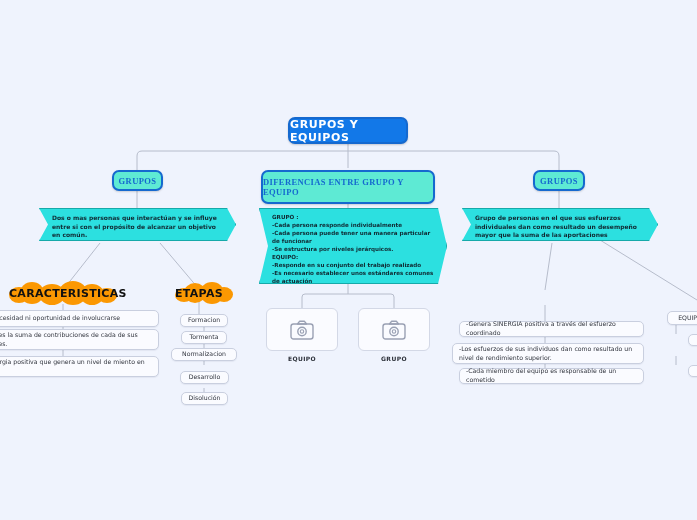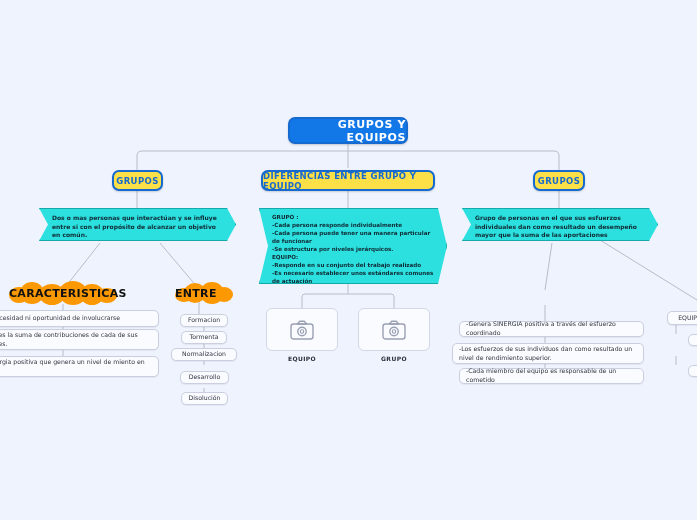--- a/index.html
+++ b/index.html
@@ -33,31 +33,32 @@
     font-weight: bold;
     letter-spacing: 0.6px;
     display: flex;
     align-items: center;
     justify-content: center;
     box-shadow: 0 1px 2px rgba(0,0,0,.18);
   }
 
   
   .cat {
-    background: #fde047;
+    background: #5eead4;
     border: 2px solid #1569cf;
     border-radius: 7px;
     color: #1569cf;
     font-size: 8.5px;
     font-weight: bold;
     letter-spacing: 0.4px;
     display: flex;
     align-items: center;
     justify-content: center;
     box-shadow: 0 1px 2px rgba(0,0,0,.16);
+    font-family: Liberation Serif, serif;
   }
 
   
   .def {
     background: #2ce0e0;
     border: 1px solid #16a9a9;
     color: #102a33;
     font-size: 6px;
     font-weight: bold;
     line-height: 1.45;
@@ -165,25 +166,25 @@
 
       <path d="M545,305 L545,321"></path>
       <path d="M545,337 L545,343"></path>
       <path d="M545,363 L545,369"></path>
 
       <path d="M676,325 L676,334"></path>
       <path d="M676,356 L676,365"></path>
     </g>
   </svg>
 
-  <div class="node root" style="left:288px; top:117px; width:120px; height:27px;text-align:right;">GRUPOS Y EQUIPOS</div>
+  <div class="node root" style="left:288px; top:117px; width:120px; height:27px;">GRUPOS Y EQUIPOS</div>
 
   <div class="node cat" style="left:112px; top:170px; width:51px; height:21px;">GRUPOS</div>
 
-  <div class="node cat" style="left:261px; top:170px; width:174px; height:21px;">DIFERENCIAS ENTRE GRUPO Y EQUIPO</div>
+  <div class="node cat" style="left:261px; top:170px; width:174px; height:34px;">DIFERENCIAS ENTRE GRUPO Y EQUIPO</div>
 
   <div class="node cat" style="left:533px; top:170px; width:52px; height:21px;">GRUPOS</div>
 
   <div class="node def" style="left:39px; top:208px; width:197px; height:33px;">Dos o mas personas que interactúan y se influye entre si con el propósito de alcanzar un objetivo en común.</div>
 
   <div class="node def big" style="left:259px; top:208px; width:188px; height:76px;">
     <span class="hd">GRUPO :</span>
     <span class="hd">-Cada persona responde individualmente</span>
     <span class="hd">-Cada persona puede tener una manera particular de funcionar</span>
     <span class="hd">-Se estructura por niveles jerárquicos.</span>
@@ -207,21 +208,21 @@
     <span class="txt">CARACTERISTICAS</span>
   </div>
 
   <div class="node cloud" style="left:175px; top:282px; width:58px; height:22px;">
     <span class="blobs">
       <i style="left:0px;  top:6px;  width:18px; height:14px;"></i>
       <i style="left:9px;  top:1px;  width:22px; height:20px;"></i>
       <i style="left:25px; top:0px;  width:24px; height:22px;"></i>
       <i style="left:40px; top:5px;  width:18px; height:15px;"></i>
     </span>
-    <span class="txt">ENTRE</span>
+    <span class="txt">ETAPAS</span>
   </div>
 
 
   <div class="node leaf" style="left:-37px; top:310px; width:196px; height:17px;">tienen necesidad ni oportunidad de involucrarse</div>
 
   <div class="node leaf" style="left:-37px; top:329px; width:196px; height:21px;">esfuerzo es la suma de contribuciones de cada de sus integrantes.</div>
 
   <div class="node leaf" style="left:-37px; top:356px; width:196px; height:21px;">xiste sinergia positiva que genera un nivel de miento en conjunto</div>
 
   <div class="node leaf ctr" style="left:180px; top:314px; width:48px; height:13px;">Formacion</div>

